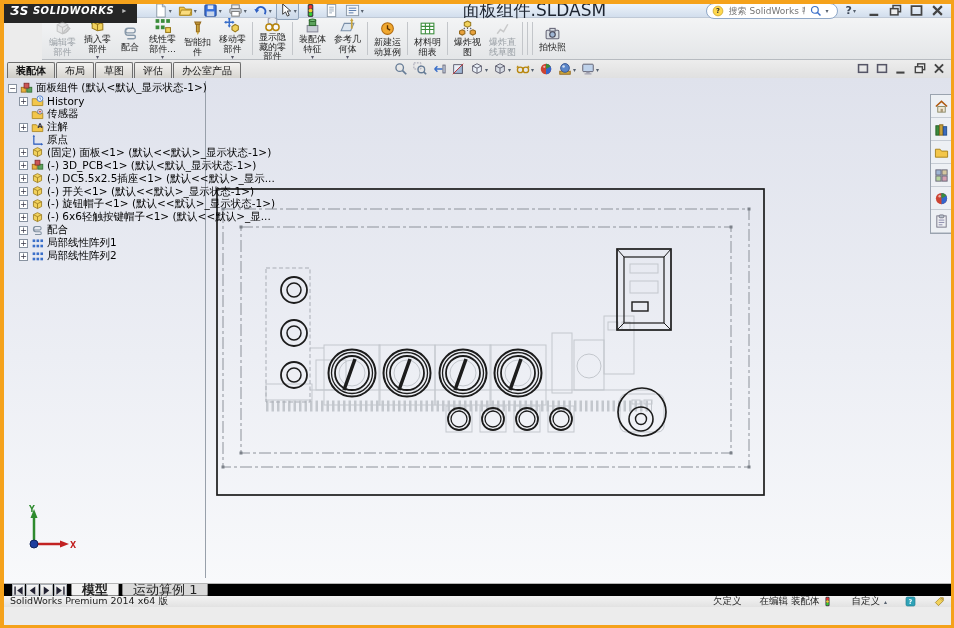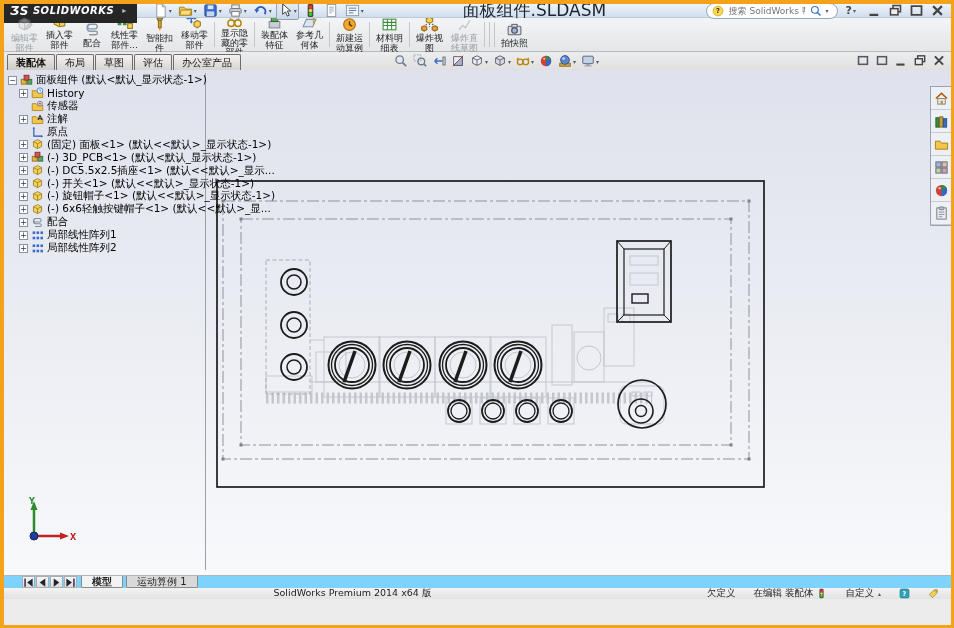--- a/index.html
+++ b/index.html
@@ -17,21 +17,21 @@
   .ic{width:15px;height:15px;display:inline-block;line-height:0;}
   .caret{font-size:6px;color:#55606e;margin-left:1px;}
   .doctitle{position:absolute;left:56%;transform:translateX(-50%);font-size:17px;color:#1d2430;white-space:nowrap;}
   .search{margin-left:auto;display:flex;align-items:center;background:#fff;border:1px solid #8FA8C8;border-radius:9px;height:16px;padding:0 5px;width:132px;gap:3px;}
   .search input{border:none;outline:none;font-size:9px;width:80px;background:transparent;color:#555;font-family:inherit;}
   .search .sic{width:12px;height:12px;}
   .helpbtn{display:flex;align-items:center;margin-left:8px;font-size:11px;font-weight:bold;color:#3c4656;}
   .winbtns{display:flex;gap:5px;margin:0 6px 0 10px;align-items:center;}
   .wbtn{width:16px;height:12px;display:flex;align-items:center;justify-content:center;}
   
-  .ribbon{height:34px;background:linear-gradient(#F3F4F5,#E4E6E8);border-bottom:1px solid #B7BBC0;display:flex;align-items:stretch;padding:1px 3px;}
+  .ribbon{height:42px;background:linear-gradient(#F3F4F5,#E4E6E8);border-bottom:1px solid #B7BBC0;display:flex;align-items:stretch;padding:1px 3px;margin-left:38px;}
   .rbtn{display:flex;flex-direction:column;align-items:center;justify-content:center;padding:1px 3px;min-width:30px;
         font-size:9px;line-height:9.5px;color:#222;text-align:center;border:1px solid transparent;border-radius:2px;}
   .ric{width:17px;height:17px;margin-bottom:1px;line-height:0;}
   .rcaret{font-size:6px;line-height:6px;color:#556;}
   .rbtn.dis{color:#9aa0a6;} .rbtn.dis .ric{opacity:.45;filter:grayscale(1);}
   .rbtn.act{background:linear-gradient(#E2E6EC,#C9D0D9);border-color:#97A1AD;}
   .rsep{width:1px;background:#C3C6CA;margin:3px 2px;}
   
   .tabrow{height:18px;background:linear-gradient(#EDEDED,#E0E0E0);display:flex;align-items:flex-end;position:relative;padding-left:3px;}
   .ctab{height:16px;display:flex;align-items:center;padding:0 8px;font-size:10px;color:#111;
@@ -49,26 +49,26 @@
   .titem{display:flex;align-items:center;height:12.9px;font-size:10.5px;color:#000;white-space:nowrap;}
   .exp{width:9px;height:9px;border:1px solid #8892A0;background:#fff;font-size:8px;line-height:7px;text-align:center;margin-right:2px;color:#334;flex:none;}
   .exp.none{border:none;background:transparent;}
   .tic{width:13px;height:13px;margin:0 3px 0 1px;flex:none;line-height:0;}
   .taskpane{position:absolute;right:0;top:16px;width:21px;background:#EDF0F4;border:1px solid #9AA3AF;border-right:none;display:flex;flex-direction:column;}
   .tpbtn{height:23px;display:flex;align-items:center;justify-content:center;border-bottom:1px solid #C6CCD4;}
   .tpic{width:15px;height:15px;line-height:0;}
   .watermark{position:absolute;right:14px;top:468px;display:flex;align-items:center;gap:10px;color:#C2C6CC;font-size:25px;letter-spacing:1px;white-space:nowrap;}
   .wicon{width:36px;height:30px;line-height:0;}
   
-  .bottombar{height:13px;background:#7dd3fc;border-top:1px solid #B5B5B5;display:flex;align-items:stretch;padding-left:18px;font-size:10px;}
+  .bottombar{height:13px;background:#000000;border-top:1px solid #B5B5B5;display:flex;align-items:stretch;padding-left:8px;font-size:13px;}
   .navbtn{width:13px;display:flex;align-items:center;justify-content:center;border:1px solid #A9AEB5;background:linear-gradient(#F7F7F7,#DCDCDC);margin-right:1px;}
   .btab{padding:0 10px;display:flex;align-items:center;border:1px solid #8A8A8A;border-top:none;background:#D9D9D9;margin-left:3px;border-radius:0 0 2px 2px;color:#222;}
   .btab.active{background:#F3F3F3;font-weight:bold;}
   
-  .statusbar{height:11px;background:linear-gradient(#F3F3F3,#E2E2E2);display:flex;align-items:center;padding:0 12px;font-size:9.5px;color:#222;text-align:center;}
+  .statusbar{height:11px;background:linear-gradient(#F3F3F3,#E2E2E2);display:flex;align-items:center;padding:0 6px;font-size:9.5px;color:#222;}
   .sleft{flex:1;}
   .sitem{margin-left:18px;display:flex;align-items:center;gap:3px;white-space:nowrap;}
   .sic{width:11px;height:11px;line-height:0;}
 </style>
 </head>
 <body>
 
 <div class="frame">
 
   <div class="titlebar">

